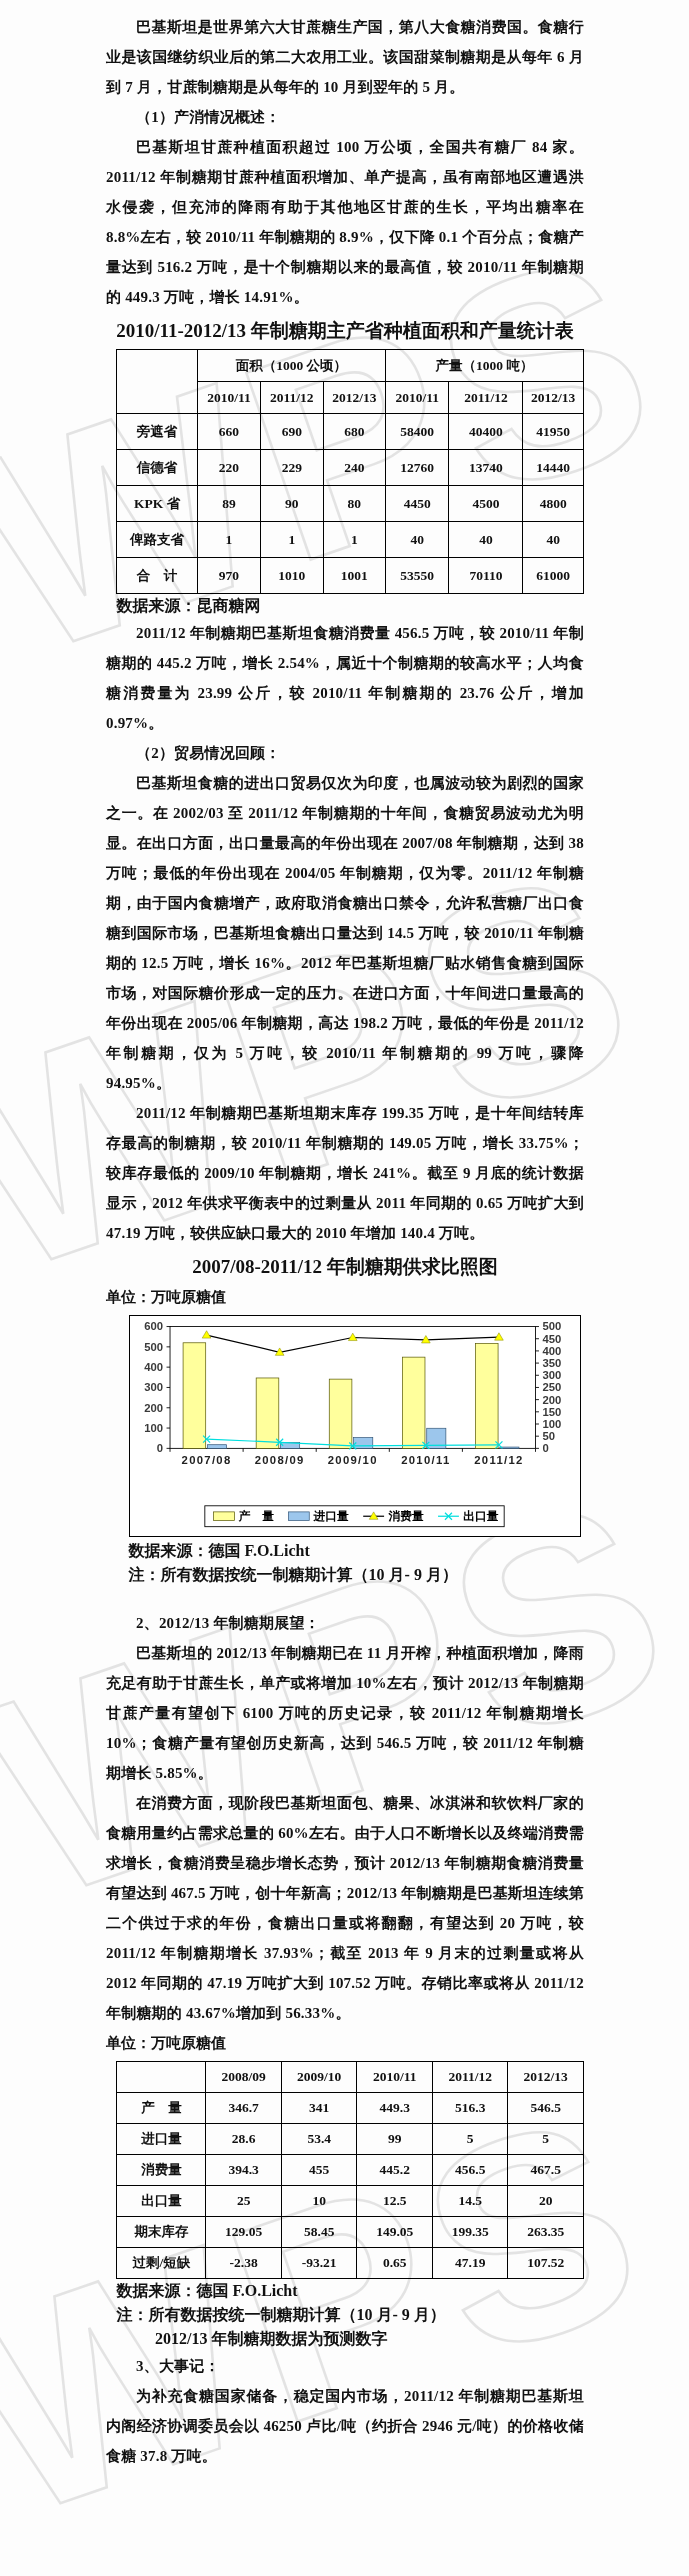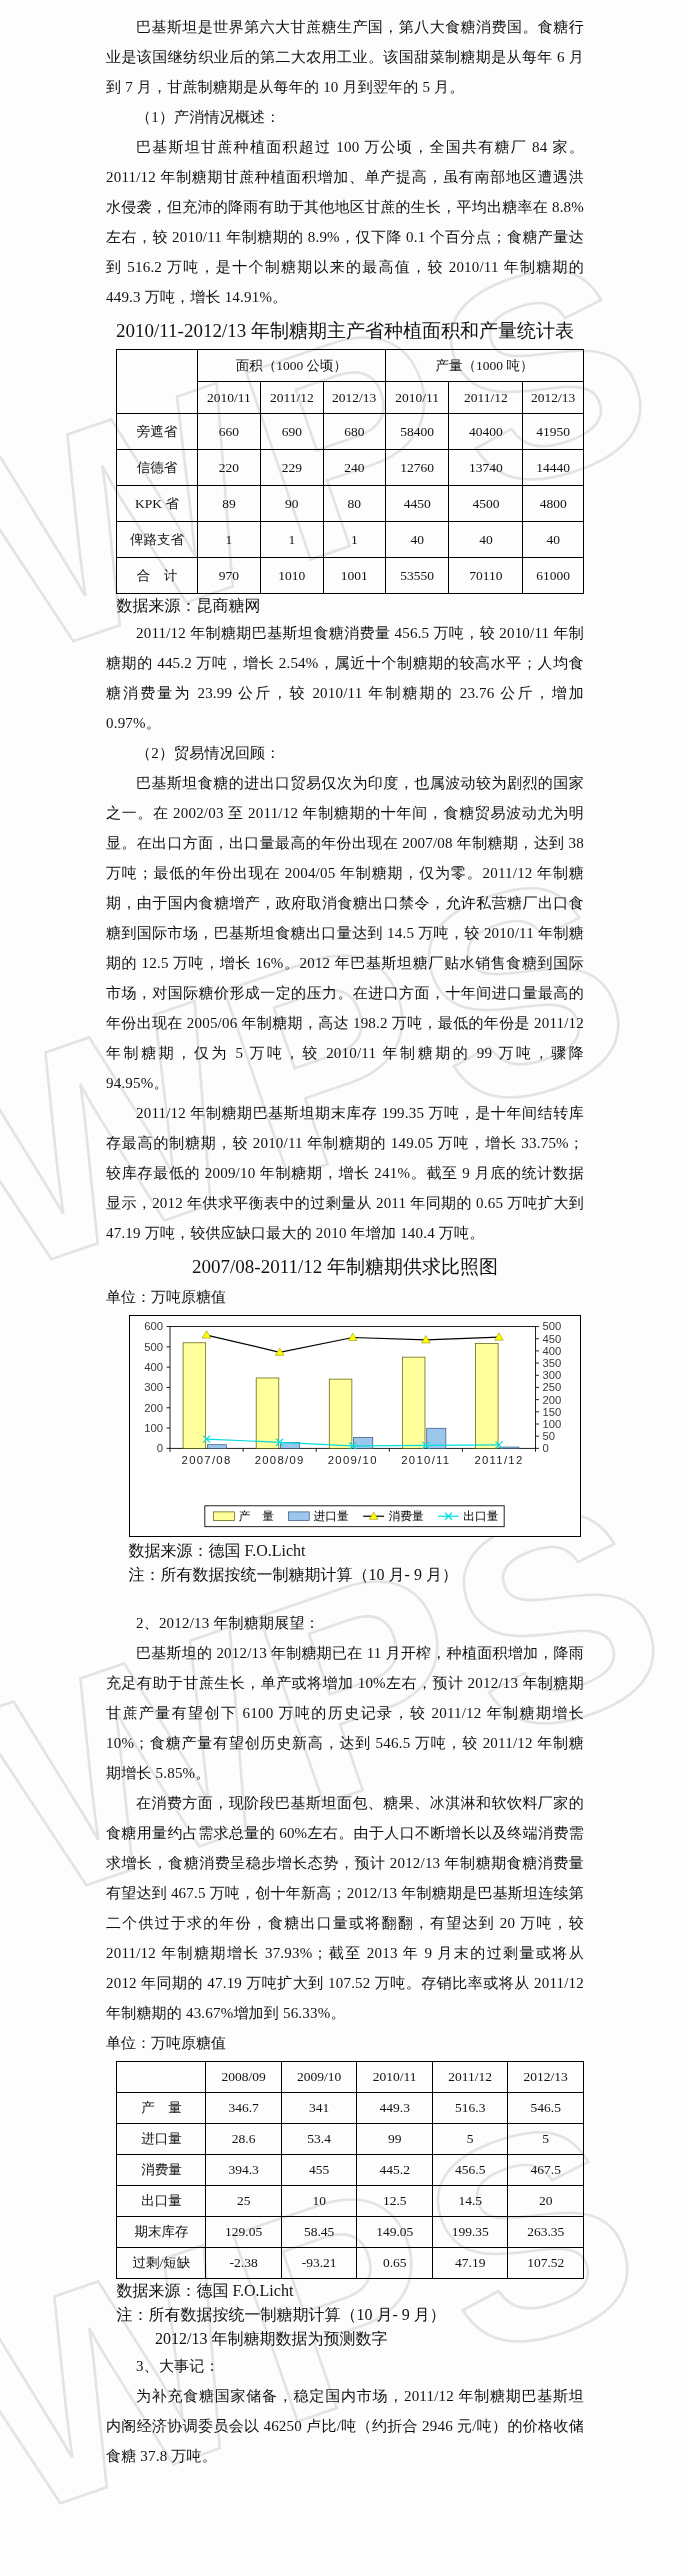--- a/index.html
+++ b/index.html
@@ -1,21 +1,21 @@
 <!DOCTYPE html>
 <html style="font-size:14px"><head>
 <meta charset="utf-8">
 <style>
   html,body{margin:0;padding:0;}
   body{
     width:690px;height:2576px;overflow:hidden;position:relative;
     background:#fdfdfd;color:#111;
     font-family:"Liberation Serif","DejaVu Serif",serif;
   }
-  .doc{position:relative;z-index:2;box-sizing:border-box;width:674px;padding:12px 90px 0 106px;}
+  .doc{position:relative;z-index:2;box-sizing:border-box;width:674px;padding:12px 90px 0 106px;font-weight:bold;}
   .p{margin:0;font-size:15px;line-height:30px;text-align:justify;text-indent:2em;letter-spacing:0.2px;}
   .h{margin:0;font-size:15px;line-height:30px;text-indent:2em;letter-spacing:0.2px;}
   .tcenter{margin:3.5px 0 0 0;font-size:19px;line-height:30px;text-align:center;text-indent:0;}
   .unit{margin:0;font-size:15px;line-height:30px;text-indent:0;}
   .cap{margin:0 0 0 10.4px;font-size:16px;line-height:24px;text-indent:0;}
   .cap2{margin-left:49px;}
   table.datatable{border-collapse:collapse;margin:3.5px 0 0 10.4px;table-layout:fixed;}
   table.datatable td{border:1.2px solid #000;text-align:center;font-size:13.5px;padding:0;
     font-family:"Liberation Serif","DejaVu Serif",serif;}
   table.t1 td{height:35px;}

